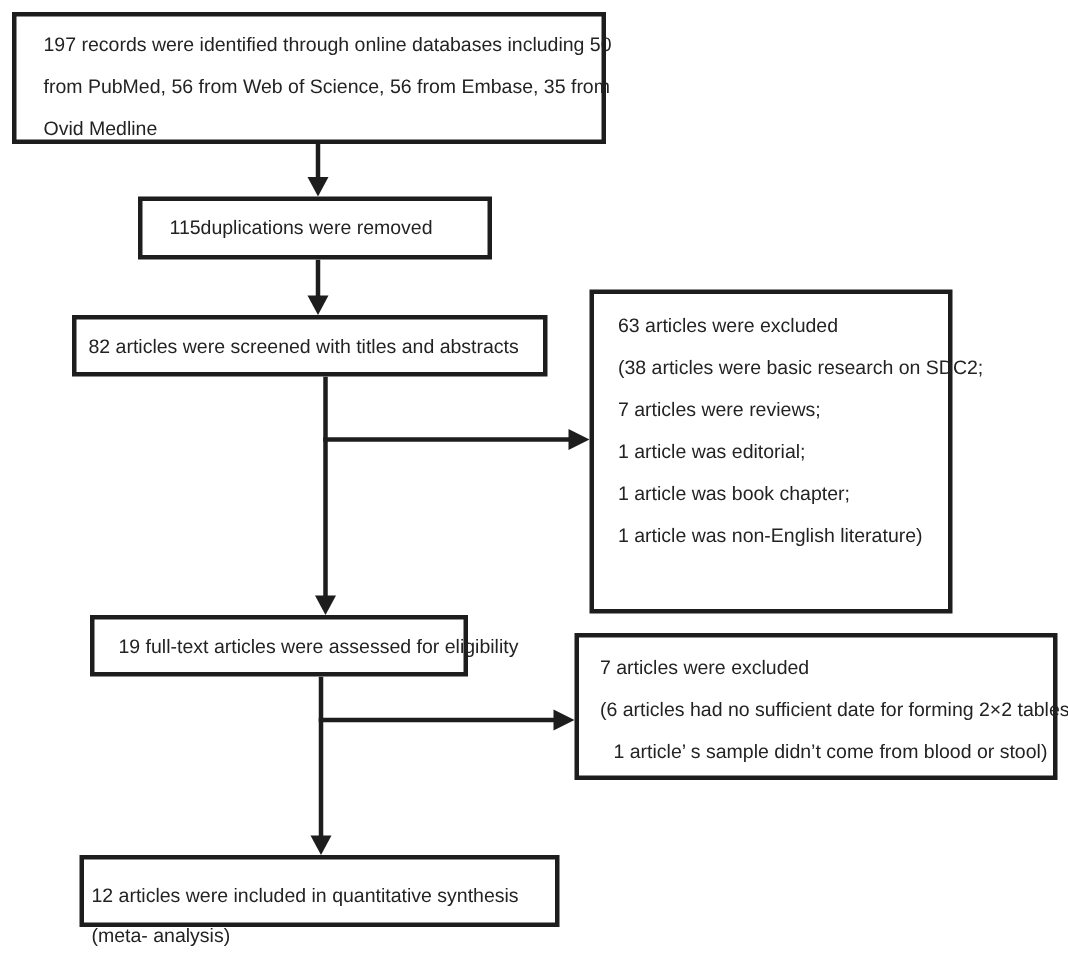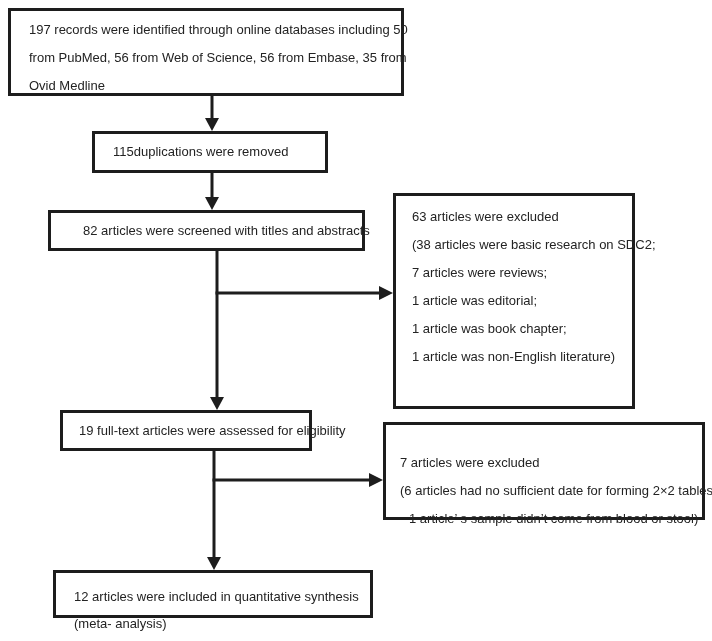--- a/index.html
+++ b/index.html
@@ -34,25 +34,25 @@
     white-space: nowrap;
   }
   .center-v {
     display: flex;
     flex-direction: column;
     justify-content: center;
   }
   
   #box-identification   { left: 8px;   top: 8px;   width: 396px; height: 88px;  padding: 5px 18px; }
   #box-duplicates       { left: 92px;  top: 131px; width: 236px; height: 42px;  padding: 0 18px; }
-  #box-screening        { left: 48px;  top: 210px; width: 317px; height: 41px;  padding: 0 32px; }
+  #box-screening        { left: 48px;  top: 210px; width: 317px; height: 41px;  padding: 0 8px; }
   #box-excluded-screen  { left: 393px; top: 193px; width: 242px; height: 216px; padding: 7px 16px; }
   #box-eligibility      { left: 60px;  top: 410px; width: 252px; height: 41px;  padding: 0 16px; }
-  #box-excluded-elig    { left: 383px; top: 422px; width: 322px; height: 98px;  padding: 24px 14px; }
-  #box-included         { left: 53px;  top: 570px; width: 320px; height: 48px;  padding: 10px 18px; }
+  #box-excluded-elig    { left: 383px; top: 422px; width: 322px; height: 98px;  padding: 6px 14px; }
+  #box-included         { left: 53px;  top: 570px; width: 320px; height: 48px;  padding: 10px 5px; }
   #box-included .line   { line-height: 27px; }
   .indent-1 { padding-left: 9px; }
 
   .connectors {
     position: absolute;
     left: 0; top: 0;
     width: 712px; height: 641px;
     z-index: 1;
   }
   .connectors line { stroke: var(--line); stroke-width: 3; }

